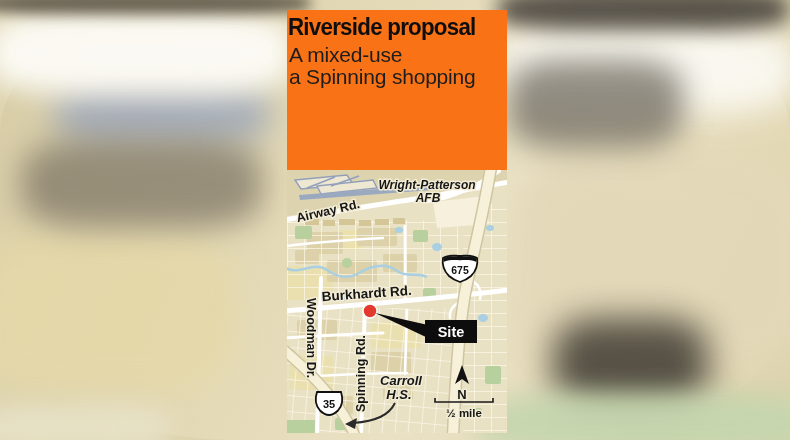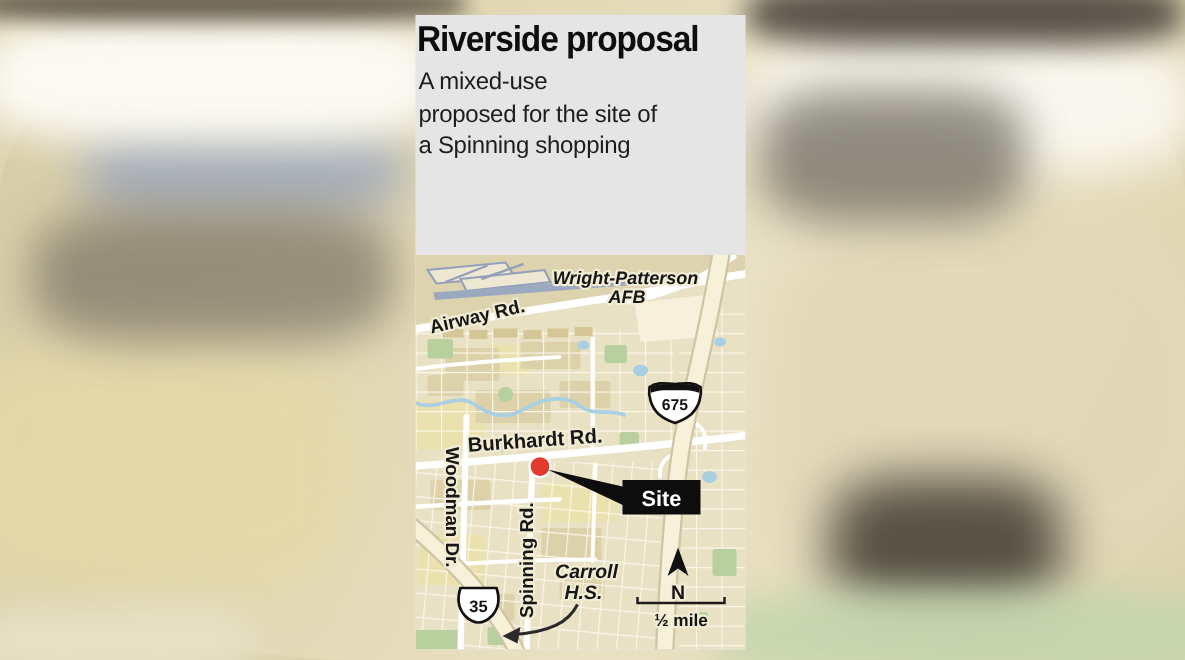--- a/index.html
+++ b/index.html
@@ -18,26 +18,26 @@
   .b5 { left:55px; top:80px; width:215px; height:66px; background:#9aa5ba; filter:blur(16px); opacity:.8; }
   .b6 { left:22px; top:140px; width:240px; height:88px; background:#7a7263; filter:blur(15px); opacity:.7; }
   .b7 { left:508px; top:60px; width:175px; height:88px; background:#6f6a5f; filter:blur(15px); opacity:.75; }
   .b8 { left:553px; top:318px; width:155px; height:92px; background:#3f3b32; filter:blur(17px); opacity:.85; }
   .b9 { left:478px; top:393px; width:340px; height:60px; background:#c4d6ae; filter:blur(12px); opacity:.9; }
   .b10{ left:-20px; top:405px; width:190px; height:45px; background:#e7e1c6; filter:blur(12px); }
   .b11{ left:-30px; top:230px; width:265px; height:165px; background:#e6d9a8; filter:blur(18px); opacity:.8; }
   .b12{ left:515px; top:150px; width:300px; height:225px; background:#e3d8b8; filter:blur(18px); opacity:.9; }
 
   
-  .card { position:absolute; left:277px; top:10px; width:220px; height:423px; background:#e5e5e5; }
+  .card { position:absolute; left:287px; top:10px; width:220px; height:423px; background:#f97316; }
   .title { position:absolute; left:1px; top:3px; width:218px;
     font-size:24px; font-weight:700; letter-spacing:-0.8px; color:#0e0e0e;
     transform:scaleX(.93); transform-origin:left top; white-space:nowrap; }
   .intro { position:absolute; left:2px; top:34px; width:217px;
-    font-size:16px; line-height:21.5px; letter-spacing:-0.2px; color:#1d1d1d; }
+    font-size:21px; line-height:21.5px; letter-spacing:-0.2px; color:#1d1d1d; }
 
   .mapwrap { position:absolute; left:0; top:160px; width:220px; height:263px; overflow:hidden; }
   svg { display:block; }
 
   .mlbl { font-family:"Liberation Sans", sans-serif; font-weight:700; fill:#161616;
           paint-order:stroke; stroke:#f2ecd4; stroke-width:3px; stroke-linejoin:round; }
   .ital { font-style:italic; }
   .site-lbl { font-family:"Liberation Sans", sans-serif; font-weight:700; fill:#ffffff; font-size:14.5px; }
   .shield-num { font-family:"Liberation Sans", sans-serif; font-weight:700; fill:#111111; }
 </style>
@@ -59,21 +59,20 @@
   <div class="b1 blob"></div>
   <div class="b2 blob"></div>
 </div>
 
 <div class="card">
 
   <div class="title">Riverside proposal</div>
 
   <div class="intro">
     <div>A mixed-use</div>
-    <div>proposed for the site of</div>
     <div>a Spinning shopping</div>
   </div>
 
   <div class="mapwrap">
   <svg width="220" height="263" viewBox="0 0 220 263">
     <defs>
       <pattern id="g1" width="17" height="13" patternUnits="userSpaceOnUse">
         <path d="M0,0 H17 M0,0 V13" stroke="#fbf6e8" stroke-width="1.5" fill="none"></path>
       </pattern>
       <pattern id="g2" width="13" height="16" patternUnits="userSpaceOnUse" patternTransform="rotate(5)">

